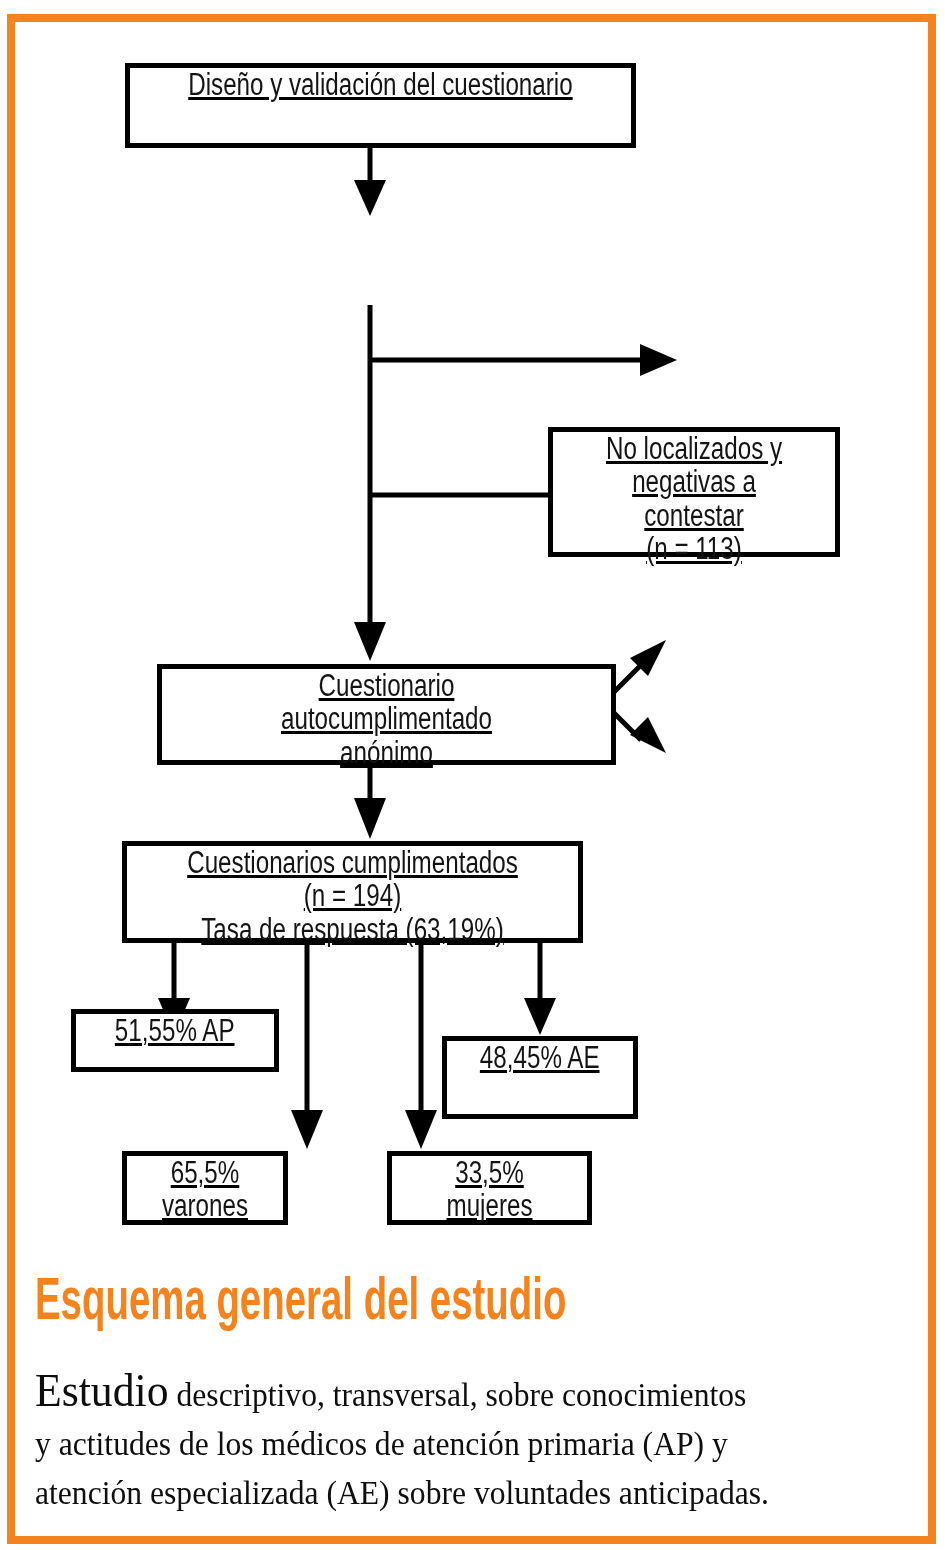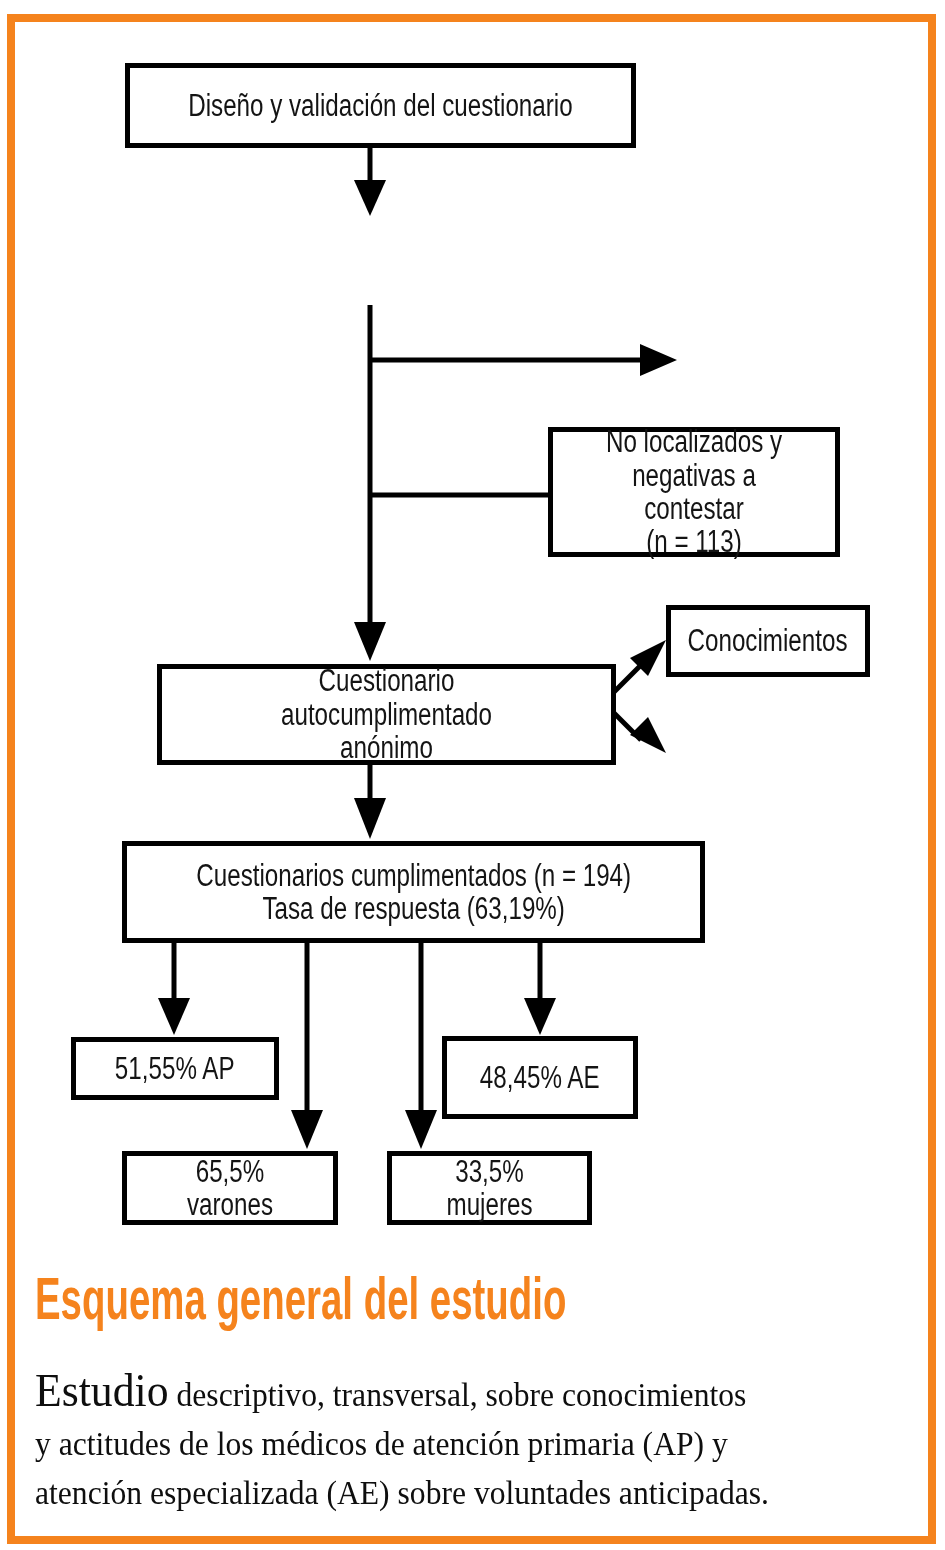--- a/index.html
+++ b/index.html
@@ -2,21 +2,21 @@
 <html><head>
 <meta charset="utf-8">
 <style>
   html,body{margin:0;padding:0;background:#ffffff;}
   .canvas{position:relative;width:945px;height:1550px;background:#ffffff;overflow:hidden;
           font-family:"Liberation Sans",sans-serif;}
   .frame{position:absolute;left:7px;top:14px;width:913px;height:1514px;
          border:8px solid #f5831d;background:transparent;}
   .arrows{position:absolute;left:0;top:0;width:945px;height:1550px;}
   .node{position:absolute;box-sizing:border-box;border:5px solid #000;background:#fff;
-        display:flex;align-items:center;justify-content:center;z-index:2;}
+        display:flex;justify-content:center;z-index:2;text-decoration:underline;}
   .txt{display:inline-block;transform:scaleX(0.78);font-size:31px;line-height:1.08;
        white-space:pre-line;text-align:center;color:#141414;}
   .title{position:absolute;left:35px;top:1266px;margin:0;font-size:60px;font-weight:bold;
          line-height:1.1;color:#f5831d;transform:scaleX(0.64);transform-origin:left center;
          white-space:nowrap;z-index:2;}
   .caption{position:absolute;left:35px;top:1366px;margin:0;z-index:2;
            font-family:"Liberation Serif",serif;font-size:34px;line-height:49px;color:#0e0e0e;
            transform:scaleX(0.93);transform-origin:left top;}
   .cap-line{display:block;white-space:nowrap;}
   .lead{font-size:47px;}
@@ -73,39 +73,36 @@
     <span class="txt">No localizados y
 negativas a contestar
 (n = 113)</span>
   </div>
 
   <div class="node" style="left:157px;top:664px;width:459px;height:101px">
     <span class="txt">Cuestionario autocumplimentado
 anónimo</span>
   </div>
 
-  <div class="node" style="left:666px;top:605px;width:204px;height:72px">
-    <span class="txt">Conocimientos</span>
-  </div>
 
 
-  <div class="node" style="left:122px;top:841px;width:583px;height:102px">
+  <div class="node" style="left:122px;top:841px;width:461px;height:102px">
     <span class="txt">Cuestionarios cumplimentados (n = 194)
 Tasa de respuesta (63,19%)</span>
   </div>
 
-  <div class="node" style="left:71px;top:1037px;width:208px;height:63px">
+  <div class="node" style="left:71px;top:1009px;width:208px;height:63px">
     <span class="txt">51,55% AP</span>
   </div>
 
   <div class="node" style="left:442px;top:1036px;width:196px;height:83px">
     <span class="txt">48,45% AE</span>
   </div>
 
-  <div class="node" style="left:122px;top:1151px;width:216px;height:74px">
+  <div class="node" style="left:122px;top:1151px;width:166px;height:74px">
     <span class="txt">65,5% varones</span>
   </div>
 
   <div class="node" style="left:387px;top:1151px;width:205px;height:74px">
     <span class="txt">33,5% mujeres</span>
   </div>
 
   <h1 class="title">Esquema general del estudio</h1>
 
   <p class="caption">

